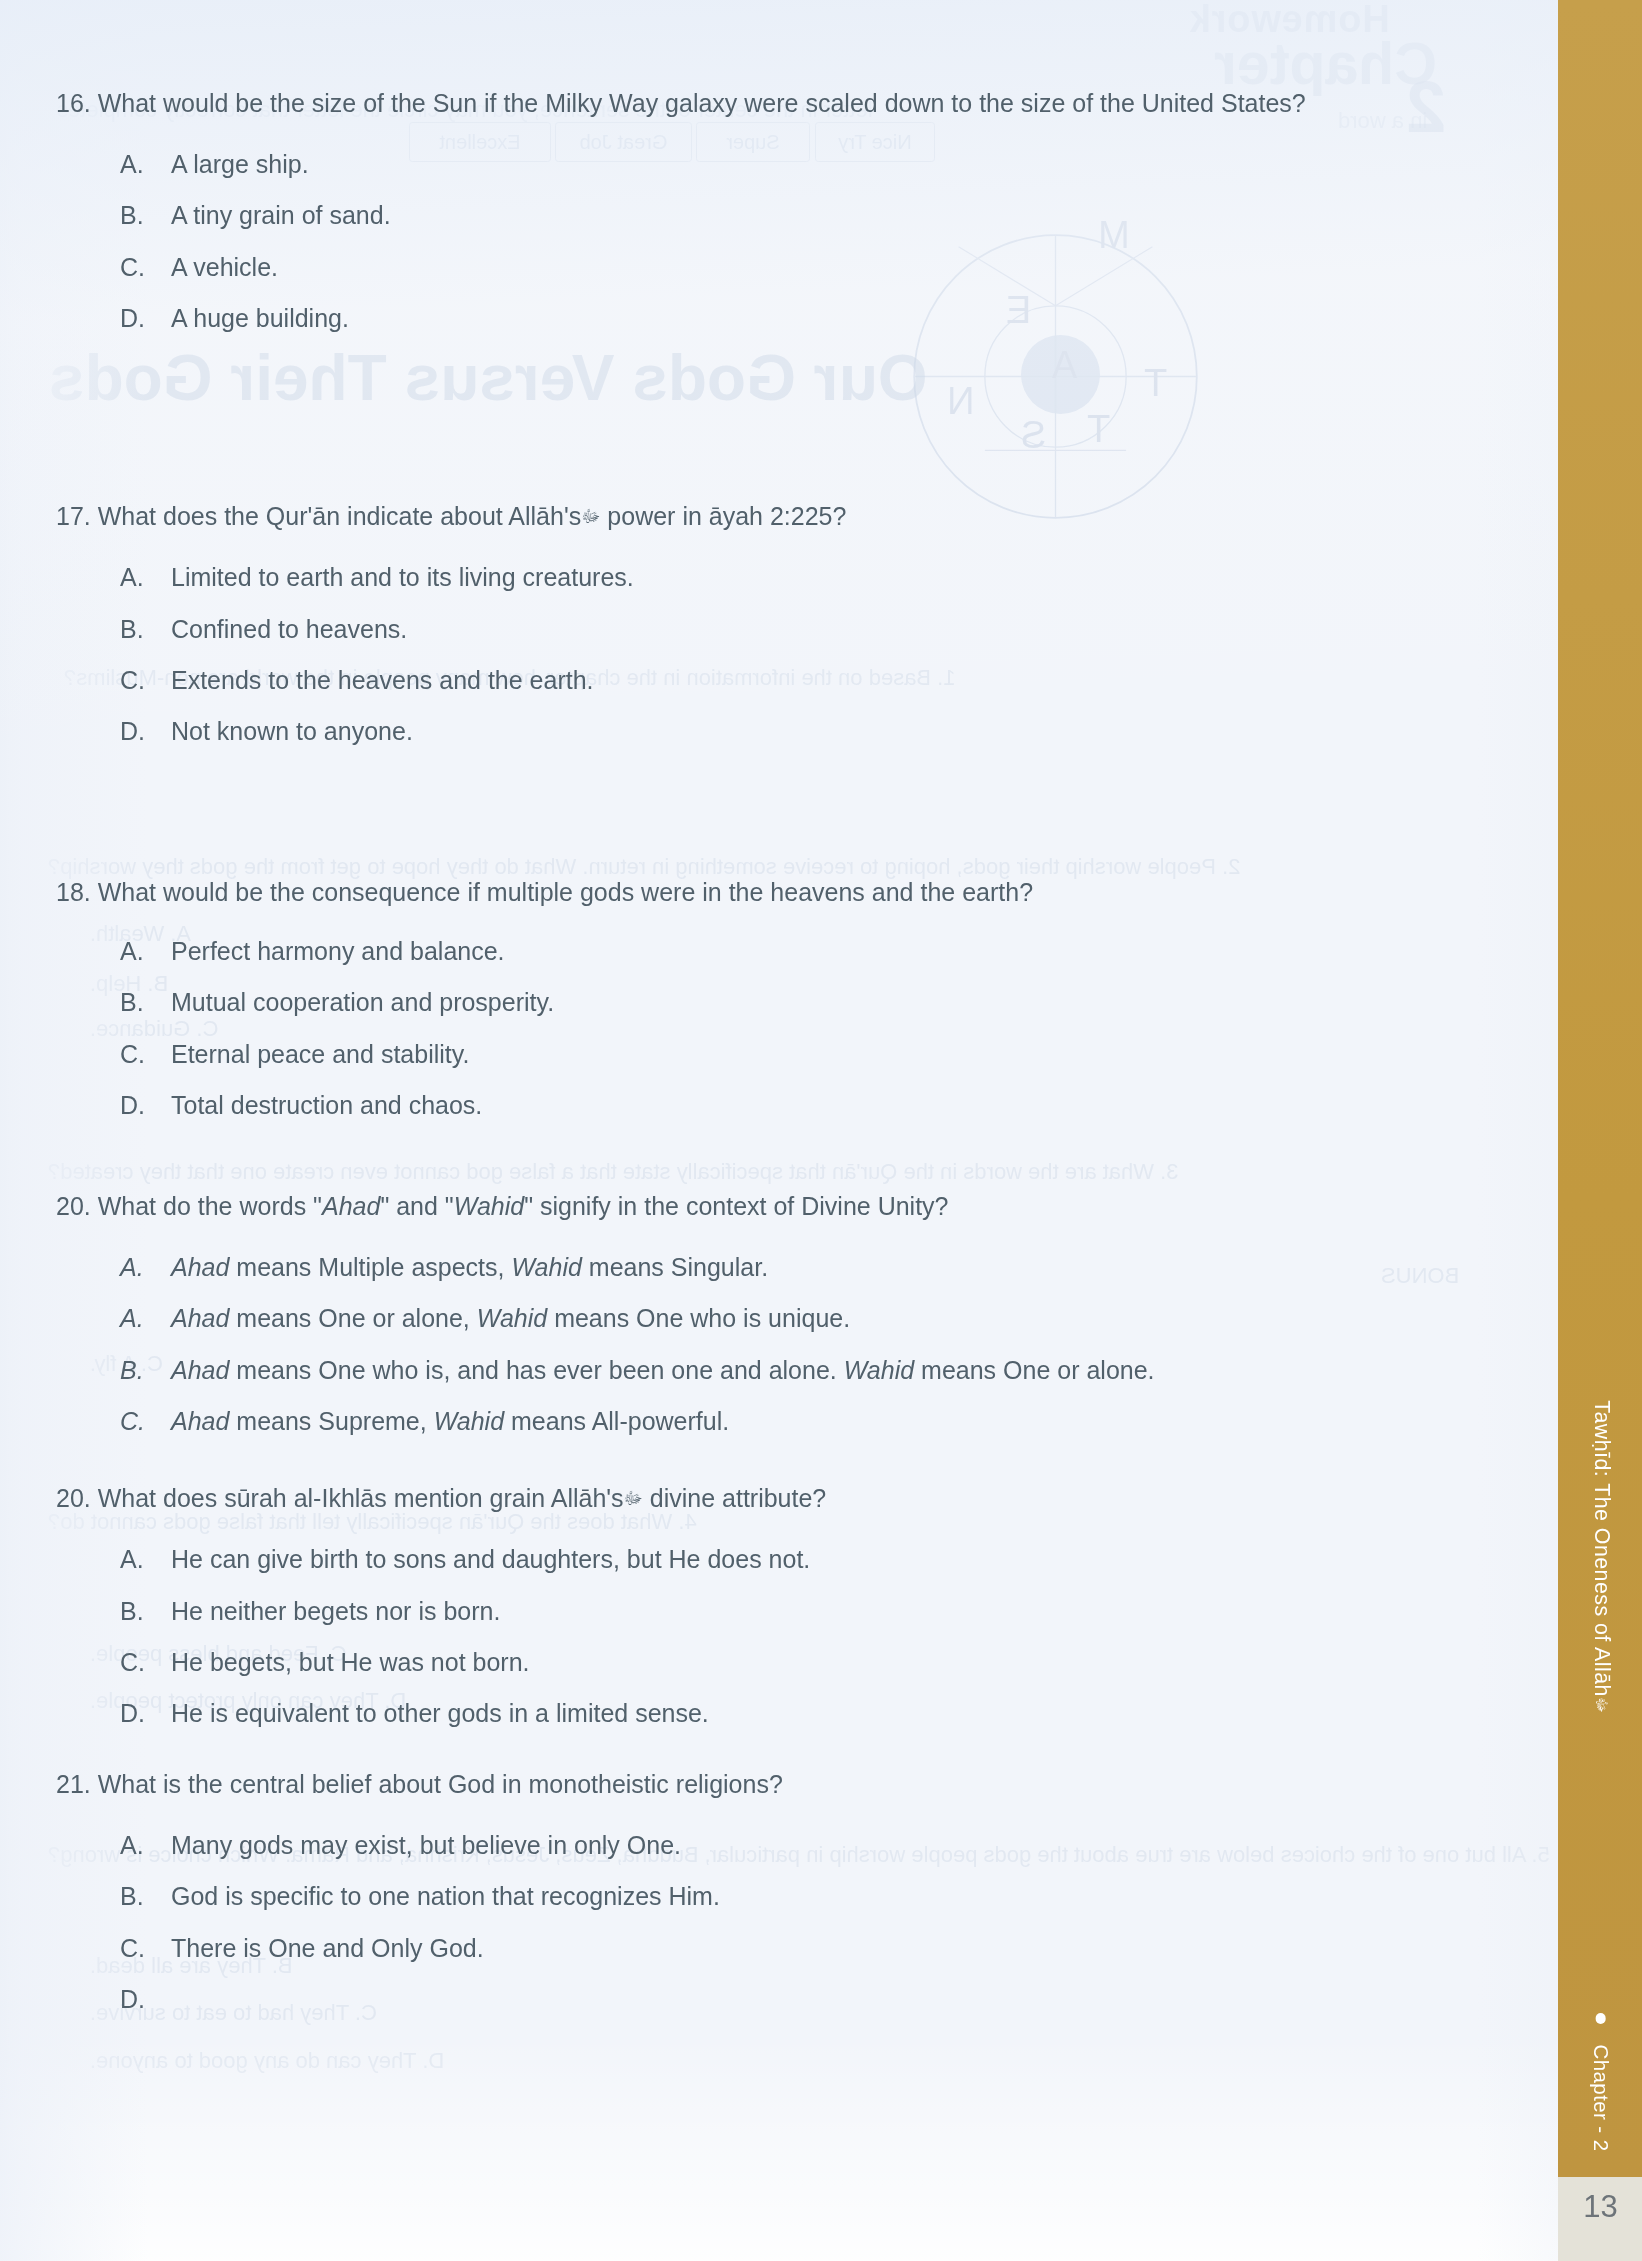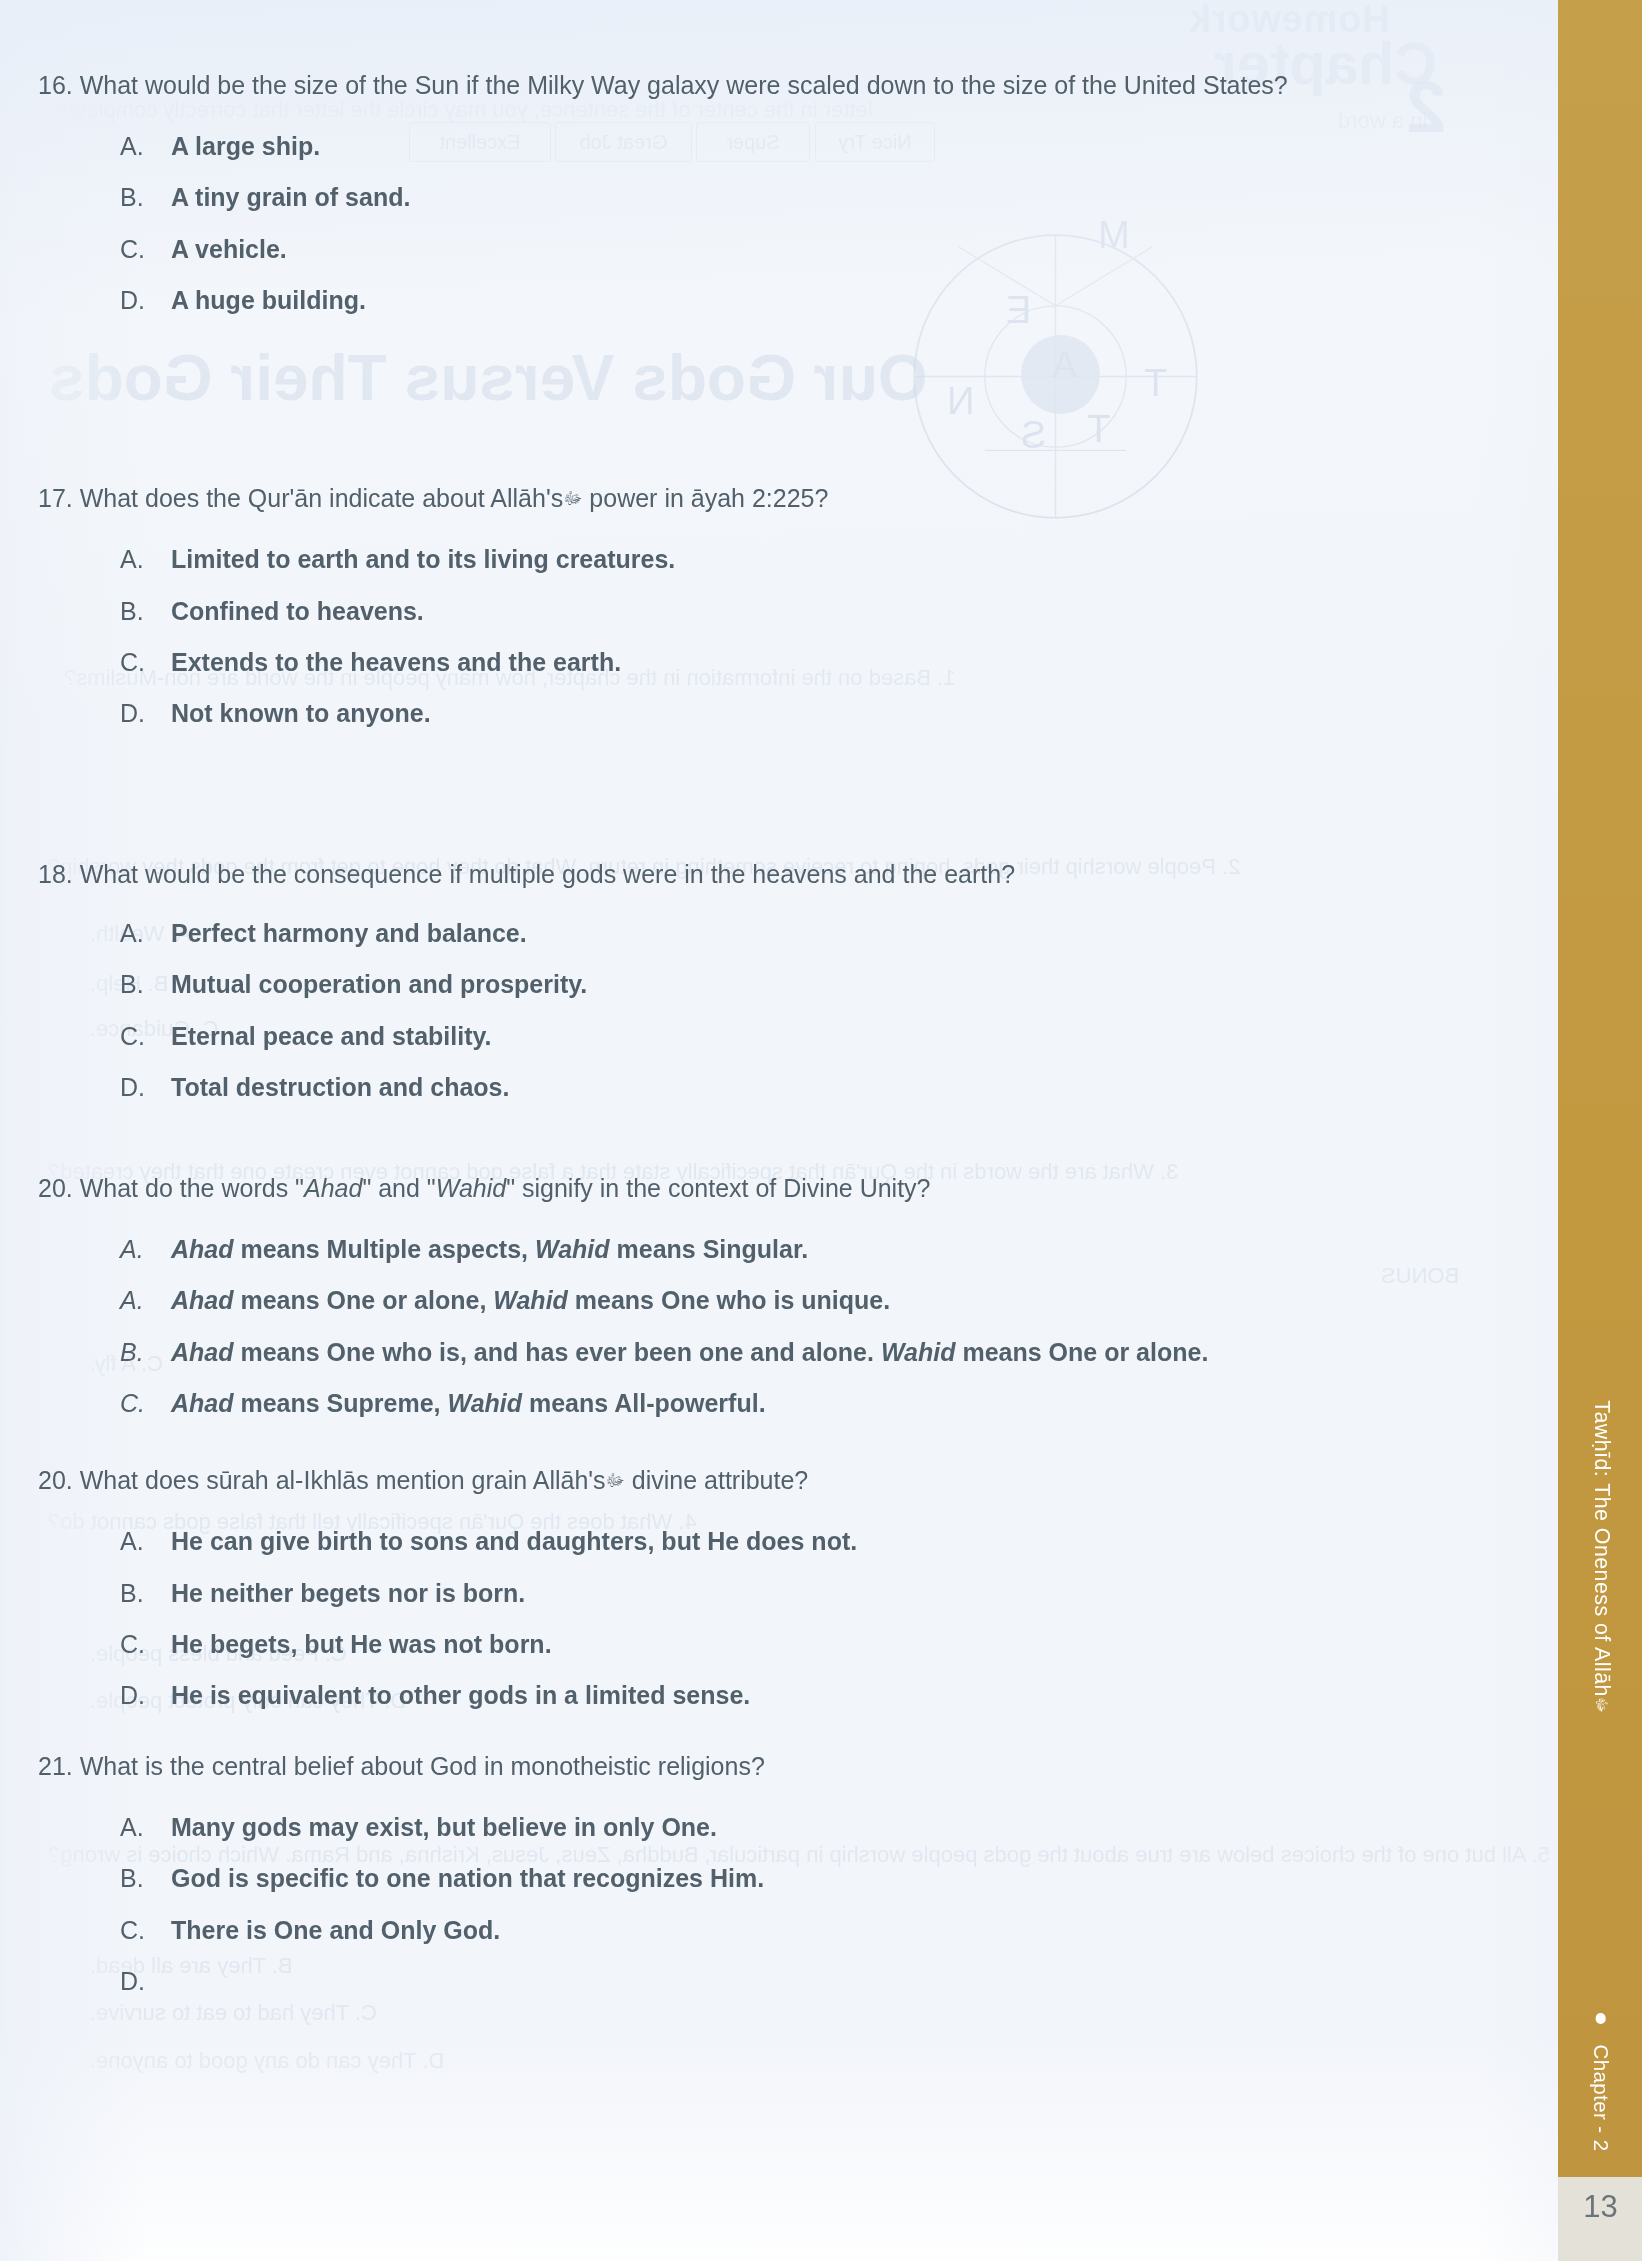--- a/index.html
+++ b/index.html
@@ -109,37 +109,37 @@
     z-index: 4;
     padding: 0;
   }
   .q-block { position: absolute; left: 0; width: 1478px; }
   .q-stem {
     font-size: 25px;
     line-height: 36px;
     color: #51606b;
     padding-left: 74px;
     text-indent: -36px;
-    margin: 0;
+    margin: 18px;
   }
   .q-num { }
   .opts { margin: 0; padding: 0; list-style: none; }
   .opt {
     display: flex;
     font-size: 25px;
     line-height: 30px;
     color: #51606b;
     margin: 0 0 21.3px 0;
     padding-left: 120px;
   }
   .opt-letter {
     width: 51px;
     flex: 0 0 51px;
   }
-  .opt-text { flex: 1 1 auto; font-weight: bold; }
+  .opt-text { flex: 1 1 auto; }
   .ital { font-style: italic; }
   .honorific {
     font-size: 17px;
     vertical-align: 3.3px;
     letter-spacing: 0;
     font-family: "DejaVu Sans", sans-serif;
     color: #5b6a75;
   }
 
   

